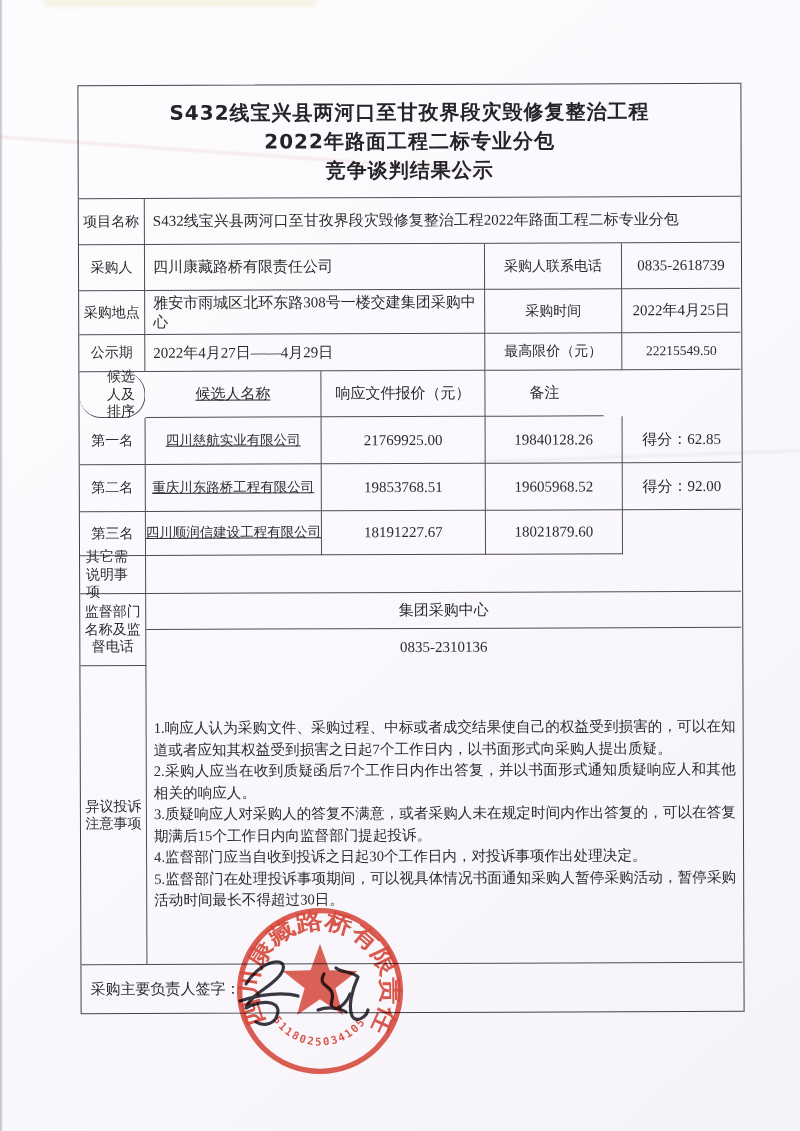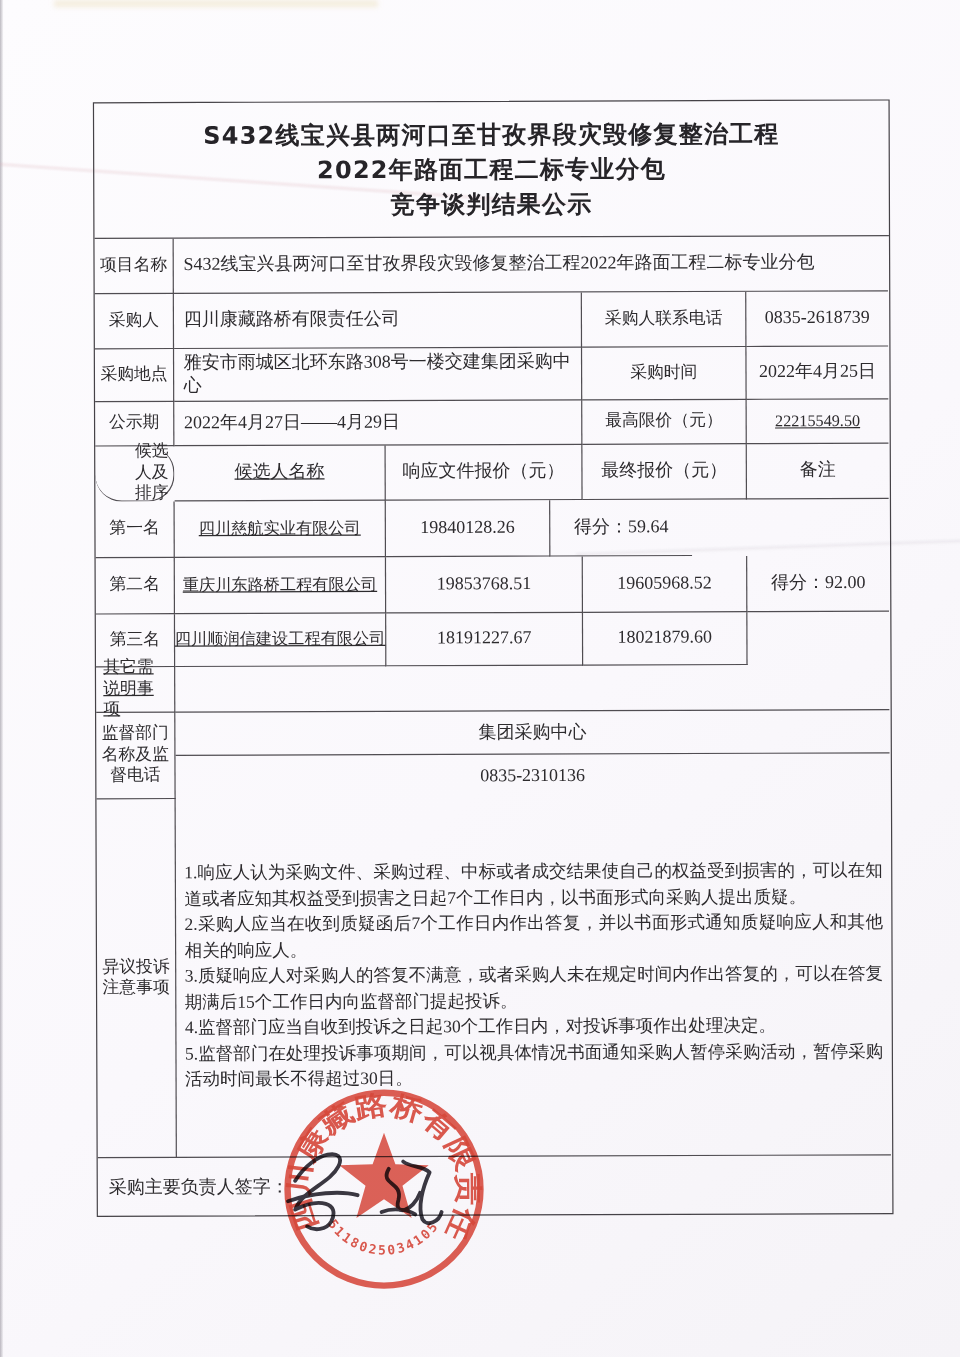--- a/index.html
+++ b/index.html
@@ -120,53 +120,53 @@
       <div class="c lbl w-label h44">采购地点</div>
       <div class="c left w-val h44">雅安市雨城区北环东路308号一楼交建集团采购中心</div>
       <div class="c lbl w-mid h44">采购时间</div>
       <div class="c last w-note h44">2022年4月25日</div>
     </div>
 
     <div class="row h37">
       <div class="c lbl w-label h37">公示期</div>
       <div class="c left w-val h37">2022年4月27日——4月29日</div>
       <div class="c lbl w-mid h37">最高限价（元）</div>
-      <div class="c last w-note h37" style="font-size:13.5px;text-decoration:underline;">22215549.50</div>
+      <div class="c last w-note h37" style="font-size:13.5px;">22215549.50</div>
     </div>
 
     <div class="row h46">
-      <div class="c lbl w-label h46" style="justify-content:flex-start;text-align:right;padding-left:22px;border-radius:22px;">候选人及排序</div>
+      <div class="c lbl w-label h46" style="justify-content:flex-start;text-align:center;padding-left:22px;border-radius:22px;">候选人及排序</div>
       <div class="c w-name h46">候选人名称</div>
       <div class="c w-doc h46">响应文件报价（元）</div>
-      <div class="c w-mid h46">最终报价（元）</div>
       <div class="c last w-note h46">备注</div>
     </div>
 
     <div class="row h47">
       <div class="c lbl w-label h47">第一名</div>
       <div class="c name-cell w-name h47">四川慈航实业有限公司</div>
+      <div class="c w-doc h47">21769925.00</div>
       <div class="c w-mid h47">19840128.26</div>
-      <div class="c last w-note h47">得分：59.64</div>
+      <div class="c last w-note h47">得分：62.85</div>
     </div>
     <div class="row h47">
       <div class="c lbl w-label h47">第二名</div>
       <div class="c name-cell w-name h47">重庆川东路桥工程有限公司</div>
       <div class="c w-doc h47">19853768.51</div>
       <div class="c w-mid h47">19605968.52</div>
       <div class="c last w-note h47">得分：92.00</div>
     </div>
     <div class="row h44">
       <div class="c lbl w-label h44">第三名</div>
       <div class="c name-cell w-name h44">四川顺润信建设工程有限公司</div>
       <div class="c w-doc h44">18191227.67</div>
       <div class="c w-mid h44">18021879.60</div>
     </div>
 
     <div class="row h38">
-      <div class="c lbl w-label h38" style="justify-content:flex-start;text-align:left;padding-left:6px;text-decoration:underline;">其它需说明事项</div>
+      <div class="c lbl w-label h38" style="justify-content:flex-start;text-align:left;padding-left:6px;">其它需说明事项</div>
       <div class="c left last w-rest h38"></div>
     </div>
 
     <div class="row h72">
       <div class="c lbl w-label h72">监督部门名称及监督电话</div>
       <div class="sub-col">
         <div class="sub-cell first">集团采购中心</div>
         <div class="sub-cell">0835-2310136</div>
       </div>
     </div>

